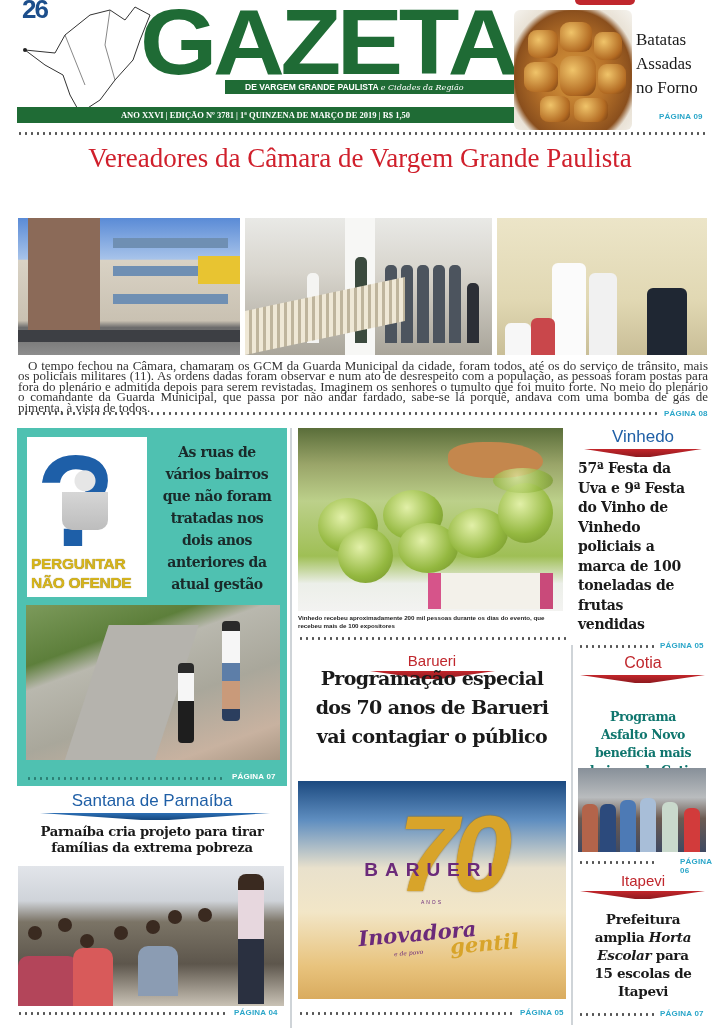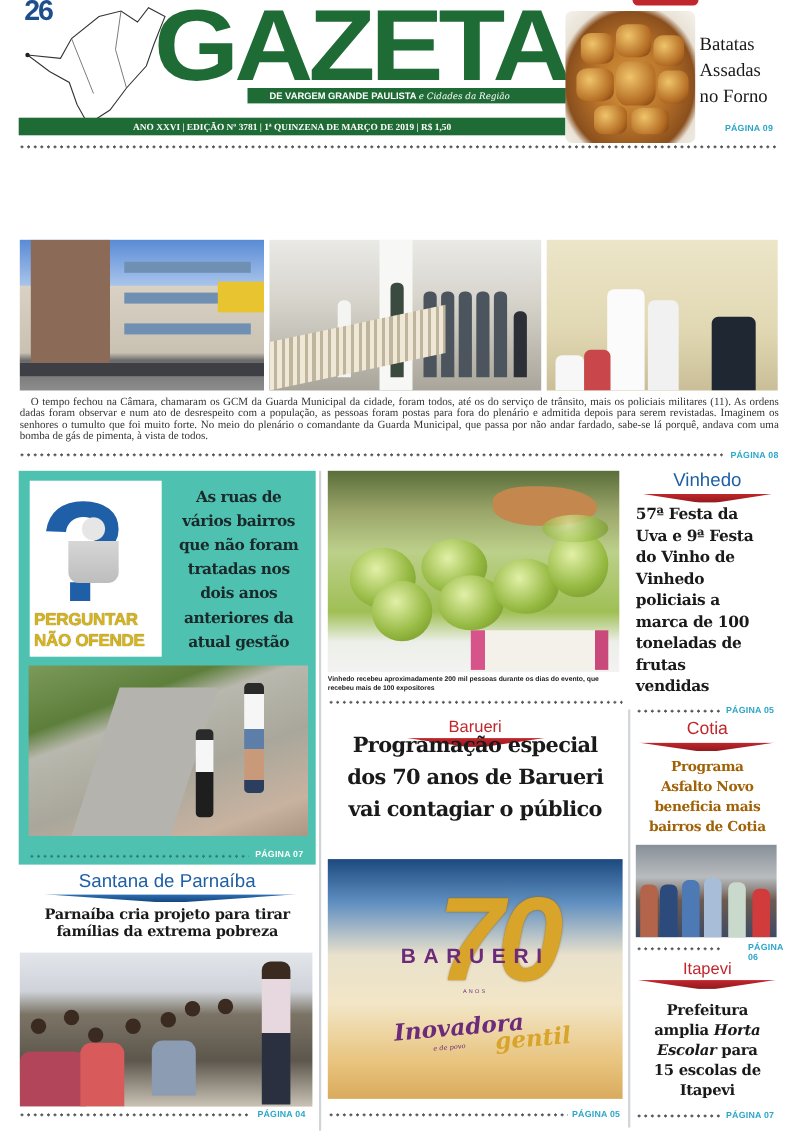--- a/index.html
+++ b/index.html
@@ -31,21 +31,21 @@
   .photo { position: absolute; overflow: hidden; }
   .ph-building { left: 18px; top: 218px; width: 222px; height: 137px; background: linear-gradient(180deg, #5a8bd6 0%, #a7c3ea 30%, #d9d2c4 31%, #c9c1b2 75%, #6b6b6b 80%, #8d8d8d 100%); }
   .ph-building .tower { position: absolute; left: 10px; top: 0; width: 72px; height: 120px; background: #8b6a58; }
   .ph-building .win { position: absolute; left: 95px; width: 115px; height: 10px; background: #6f8fb3; }
   .ph-guards { left: 245px; top: 218px; width: 247px; height: 137px; background: linear-gradient(180deg, #e9e9e6 0%, #d7d4cc 40%, #a9a59a 100%); }
   .ph-guards .g { position: absolute; bottom: 12px; width: 12px; height: 78px; background: #4c545e; border-radius: 5px 5px 0 0; }
   .ph-guards .rail { position: absolute; left: 0; bottom: 0; width: 160px; height: 44px; background: repeating-linear-gradient(90deg, #efe8d6 0 4px, #bfb59d 4px 7px); transform: skewY(-12deg); transform-origin: left bottom; }
   .ph-council { left: 497px; top: 218px; width: 210px; height: 137px; background: linear-gradient(180deg, #ece5c8 0%, #e1d8b3 60%, #c9be97 100%); }
   .ph-council .p { position: absolute; border-radius: 6px 6px 0 0; }
 
-  .caption-main { left: 18px; top: 361px; width: 690px; font-family: "Liberation Serif", serif; font-size: 10px; line-height: 10.4px; color: #333; text-align: justify; text-indent: 10px; }
+  .caption-main { left: 18px; top: 361px; width: 690px; font-family: "Liberation Serif", serif; font-size: 13px; line-height: 10.4px; color: #333; text-align: justify; text-indent: 10px; }
 
   
   .teal-box { left: 17px; top: 428px; width: 270px; height: 358px; background: #4fc1b1; }
   .qbox { left: 27px; top: 437px; width: 120px; height: 160px; background: #ffffff; }
   .q-mark { left: 36px; top: 436px; font-family: "Liberation Sans", sans-serif; font-weight: bold; font-size: 130px; color: #1e5fa8; line-height: 130px; }
   .q-figure { left: 62px; top: 470px; width: 46px; height: 60px; background: radial-gradient(circle at 50% 18%, #e6e6e6 10px, transparent 11px), linear-gradient(180deg, transparent 22px, #d6d6d6 22px, #bdbdbd 60px); border-radius: 10px; }
   .q-label { left: 31px; top: 554px; width: 115px; font-family: "Liberation Sans", sans-serif; font-weight: bold; font-size: 15.5px; line-height: 19px; color: #d7b51a; text-shadow: 0 0 1px #6b5b0e; letter-spacing: -0.3px; }
   .teal-text { left: 150px; top: 441px; width: 134px; text-align: center; font-family: "DejaVu Serif", serif; font-weight: bold; font-size: 14px; line-height: 22px; color: #1a2a2a; letter-spacing: -0.4px; }
   .ph-road { left: 26px; top: 605px; width: 254px; height: 155px; background: linear-gradient(160deg, #7c9a5b 0%, #5d7f3b 25%, #b9b8ae 35%, #a9a79b 60%, #c8b2a0 85%, #a99683 100%); }
   .ph-road .road { position: absolute; left: 60px; top: 20px; width: 90px; height: 140px; background: #b5b3ad; transform: skewX(-18deg); }
@@ -81,21 +81,21 @@
   .ph-barueri { left: 298px; top: 781px; width: 268px; height: 218px; background: linear-gradient(180deg, #1c4a80 0%, #5f8ec0 18%, #e9e1cc 40%, #f2e6c7 60%, #e8c37d 85%, #d9ab5e 100%); }
   .b70 { position: absolute; left: 60px; top: 18px; font-family: "Liberation Sans", sans-serif; font-weight: bold; font-size: 108px; line-height: 110px; color: #d8a42a; letter-spacing: -6px; text-shadow: 0 0 2px #8a6410; font-style: italic; margin-left: 40px; }
   .bname { position: absolute; left: 0; top: 78px; width: 100%; text-align: center; font-family: "Liberation Sans", sans-serif; font-weight: bold; font-size: 19px; letter-spacing: 7px; color: #6b2a7a; }
   .banos { position: absolute; left: 0; top: 118px; width: 100%; text-align: center; font-family: "Liberation Sans", sans-serif; font-size: 5px; letter-spacing: 2px; color: #6b2a7a; }
   .bslogan1 { position: absolute; left: 60px; top: 140px; font-family: "DejaVu Serif", serif; font-style: italic; font-weight: bold; font-size: 21px; color: #6b2a7a; transform: rotate(-5deg); }
   .bslogan2 { position: absolute; left: 96px; top: 168px; font-family: "DejaVu Serif", serif; font-style: italic; font-size: 6px; color: #6b2a7a; transform: rotate(-5deg); }
   .bslogan3 { position: absolute; left: 152px; top: 150px; font-family: "DejaVu Serif", serif; font-style: italic; font-weight: bold; font-size: 21px; color: #d8a42a; transform: rotate(-5deg); }
 
   
   .cotia-label { left: 578px; top: 654px; width: 130px; color: #c0272d; font-size: 16px; }
-  .cotia-text { left: 578px; top: 688px; width: 130px; text-align: center; font-family: "DejaVu Serif", serif; font-weight: bold; font-size: 12.5px; line-height: 18px; color: #a16207; letter-spacing: -0.4px; }
+  .cotia-text { left: 578px; top: 708px; width: 130px; text-align: center; font-family: "DejaVu Serif", serif; font-weight: bold; font-size: 12.5px; line-height: 18px; color: #0f766e; letter-spacing: -0.4px; }
   .ph-cotia { left: 578px; top: 768px; width: 128px; height: 84px; background: linear-gradient(180deg, #879099 0%, #b9bcbe 35%, #6c5b52 60%, #3f4a62 100%); }
   .ph-cotia .pp { position: absolute; bottom: 0; width: 16px; height: 48px; border-radius: 6px 6px 0 0; }
 
   
   .itapevi-label { left: 578px; top: 872px; width: 130px; color: #c0272d; font-size: 15px; }
   .itapevi-text { left: 578px; top: 910px; width: 130px; text-align: center; font-family: "DejaVu Serif", serif; font-weight: bold; font-size: 13.5px; line-height: 18px; color: #1a1a1a; letter-spacing: -0.3px; }
   .itapevi-text i { font-weight: bold; }
 
   .vrule { position: absolute; width: 2px; background: #cfd4d8; }
 </style>
@@ -125,20 +125,21 @@
 </div>
 <div class="abs promo-title">
   <div>Batatas</div>
   <div>Assadas</div>
   <div>no Forno</div>
 </div>
 <div class="pagina" style="left:659px;top:112px;">PÁGINA 09</div>
 <div class="dots" style="left:17px;top:132px;width:690px;"></div>
 
 <div class="abs headline">
+  <div>Vereadores da Câmara de Vargem Grande Paulista</div>
 </div>
 
 <div class="photo ph-building">
   <div class="tower"></div>
   <div class="win" style="top:20px;"></div>
   <div class="win" style="top:48px;"></div>
   <div class="win" style="top:76px;"></div>
   <div style="position:absolute;left:180px;top:38px;width:42px;height:28px;background:#e8c431;"></div>
   <div style="position:absolute;left:0;top:112px;width:222px;height:12px;background:#3d3f44;"></div>
 </div>

